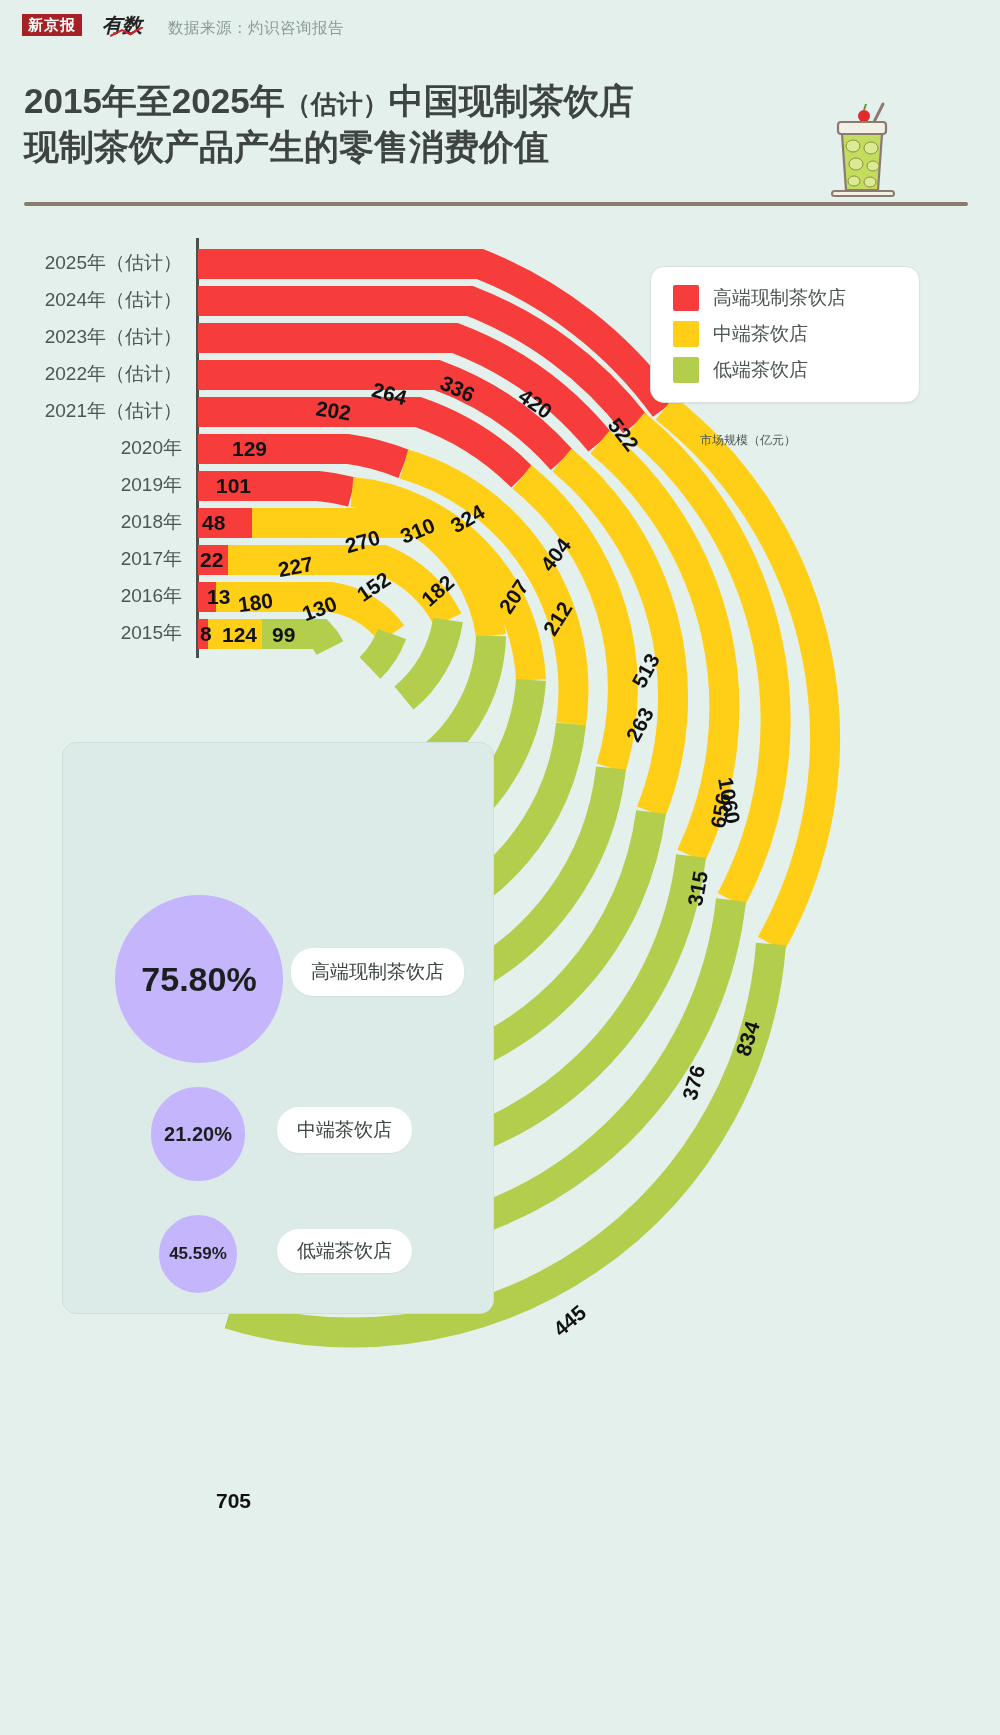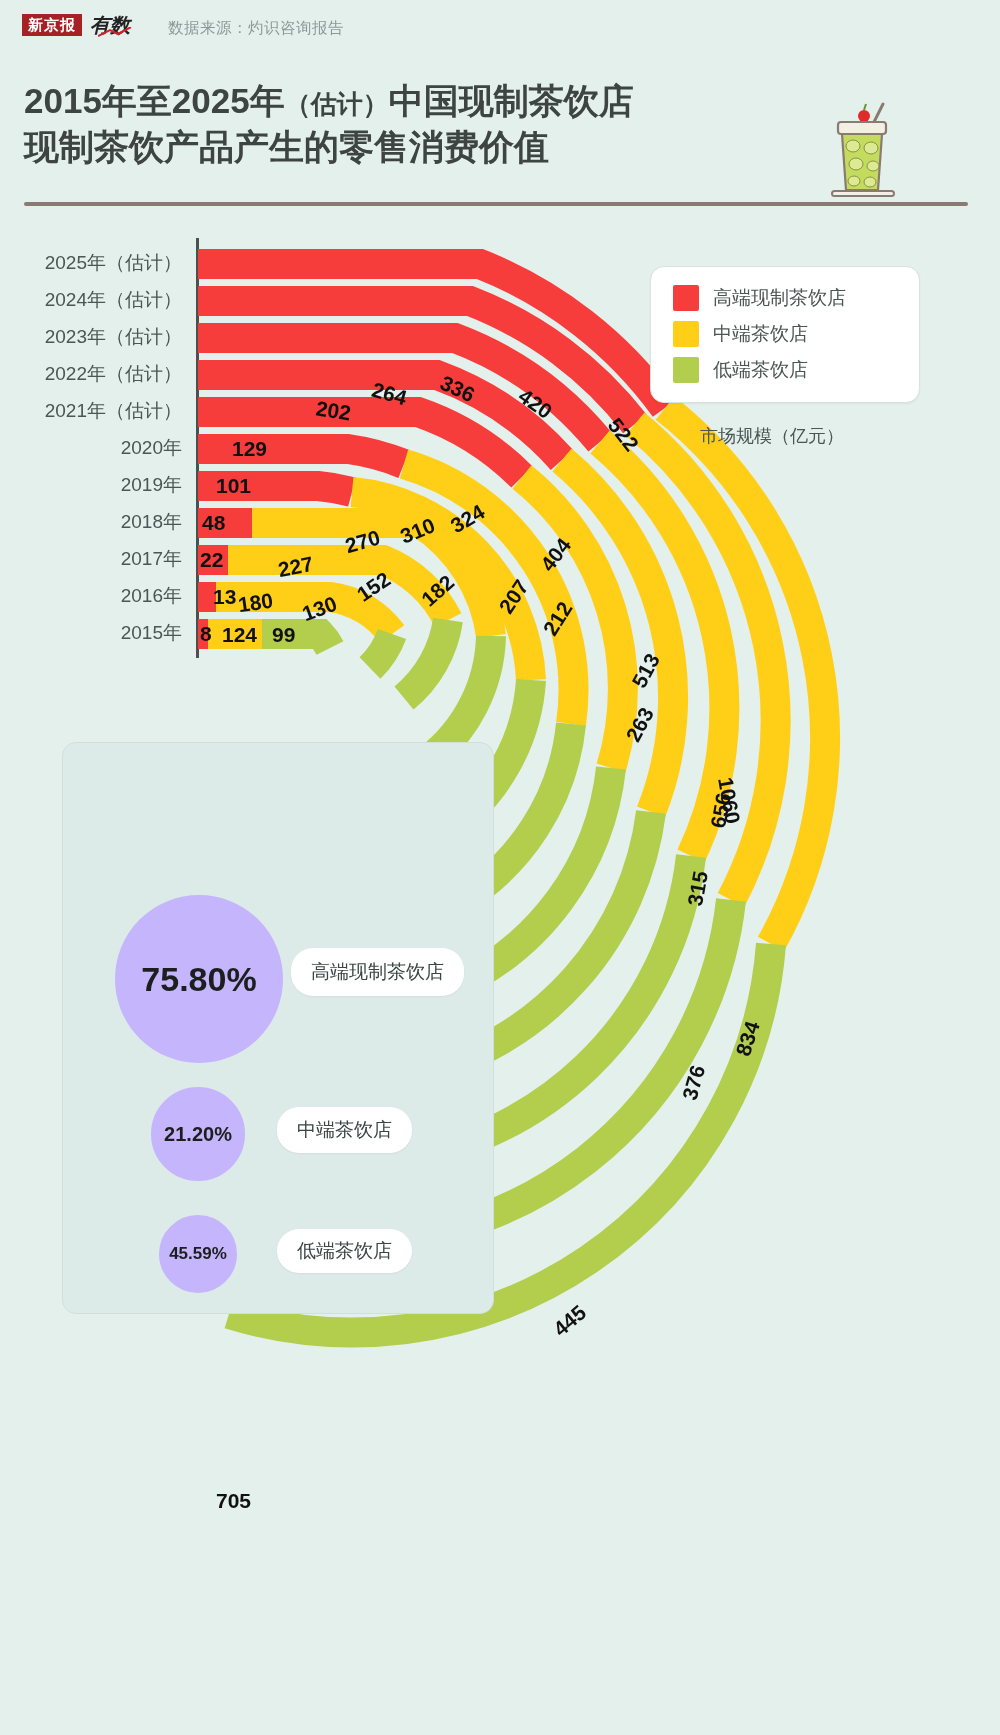--- a/index.html
+++ b/index.html
@@ -6,21 +6,21 @@
   body{
     width:1000px;height:1735px;
     background:#e4f0ec;
     font-family:"Liberation Sans","DejaVu Sans",sans-serif;
     overflow:hidden;position:relative;
   }
   .root{position:relative;width:1000px;height:1735px;}
 
   
   .hdr{position:absolute;left:0;top:0;width:1000px;height:60px;}
-  .logo-wrap{position:absolute;left:22px;top:14px;display:flex;align-items:center;gap:6px;}
+  .logo-wrap{position:absolute;left:22px;top:14px;display:flex;align-items:center;gap:18px;}
   .logo-red{background:#a62126;color:#fff;font-size:15px;font-weight:bold;
     padding:3px 6px 4px 6px;letter-spacing:1px;line-height:1;}
   .logo-mark{position:relative;font-size:20px;font-weight:bold;font-style:italic;
     color:#222;line-height:1;padding:0 2px;}
   .logo-mark .tick{position:absolute;left:10px;bottom:-2px;width:34px;height:10px;}
   .src{position:absolute;left:168px;top:18px;font-size:15.5px;color:#8b9a97;letter-spacing:.5px;}
 
   
   .title{position:absolute;left:24px;top:78px;width:740px;
     font-size:35px;line-height:1.30;font-weight:bold;color:#3d4442;letter-spacing:0px;}
@@ -41,21 +41,21 @@
   .chip{position:absolute;font-size:21px;font-weight:bold;color:#111;
     white-space:nowrap;line-height:1;transform-origin:50% 50%;}
 
   
   .legend{position:absolute;left:650px;top:38px;width:268px;
     background:#ffffff;border:1px solid #d9e2df;border-radius:14px;padding:13px 0 14px 0;
     box-shadow:0 1px 2px rgba(0,0,0,.06);}
   .lgrow{display:flex;align-items:center;padding:5px 0 5px 22px;}
   .lgsw{width:26px;height:26px;border-radius:2px;margin-right:14px;flex:none;}
   .lgtx{font-size:19px;color:#4c5654;}
-  .unit{position:absolute;left:700px;top:196px;font-size:18px;color:#4c5654;}
+  .unit{position:absolute;left:700px;top:204px;font-size:12px;color:#4c5654;}
 
   
   .cagr{position:absolute;left:62px;top:742px;width:430px;height:570px;
     background:#dcebe8;border:1px solid #cfe0dc;border-radius:14px;}
   .cagr-title{position:absolute;left:44px;top:62px;
     background:#fff;border:1px solid #e2e9e7;border-radius:22px;
     padding:9px 22px;font-size:20px;font-weight:bold;color:#2f3432;white-space:nowrap;
     box-shadow:0 1px 2px rgba(0,0,0,.05);}
   .bub{position:absolute;border-radius:50%;background:#c4b5fd;
     display:flex;align-items:center;justify-content:center;
@@ -201,21 +201,21 @@
 
     <div class="chip" style="left:606px;top:196px;transform:rotate(52deg)">522</div>
     <div class="chip" style="left:518px;top:165px;transform:rotate(35deg)">420</div>
     <div class="chip" style="left:440px;top:150px;transform:rotate(25deg)">336</div>
     <div class="chip" style="left:372px;top:155px;transform:rotate(16deg)">264</div>
     <div class="chip" style="left:316px;top:172px;transform:rotate(9deg)">202</div>
     <div class="chip" style="left:232px;top:210px">129</div>
     <div class="chip" style="left:216px;top:247px">101</div>
     <div class="chip" style="left:202px;top:284px">48</div>
     <div class="chip" style="left:200px;top:321px">22</div>
-    <div class="chip" style="left:213px;top:358px">13</div>
+    <div class="chip" style="left:207px;top:358px">13</div>
     <div class="chip" style="left:200px;top:395px">8</div>
 
     <div class="chip" style="left:706px;top:562px;transform:rotate(80deg)">1060</div>
     <div class="chip" style="left:730px;top:800px;transform:rotate(-72deg)">834</div>
     <div class="chip" style="left:703px;top:572px;transform:rotate(-80deg)">656</div>
     <div class="chip" style="left:628px;top:432px;transform:rotate(-62deg)">513</div>
     <div class="chip" style="left:538px;top:316px;transform:rotate(-52deg)">404</div>
     <div class="chip" style="left:450px;top:280px;transform:rotate(-30deg)">324</div>
     <div class="chip" style="left:400px;top:292px;transform:rotate(-22deg)">310</div>
     <div class="chip" style="left:345px;top:303px;transform:rotate(-16deg)">270</div>

